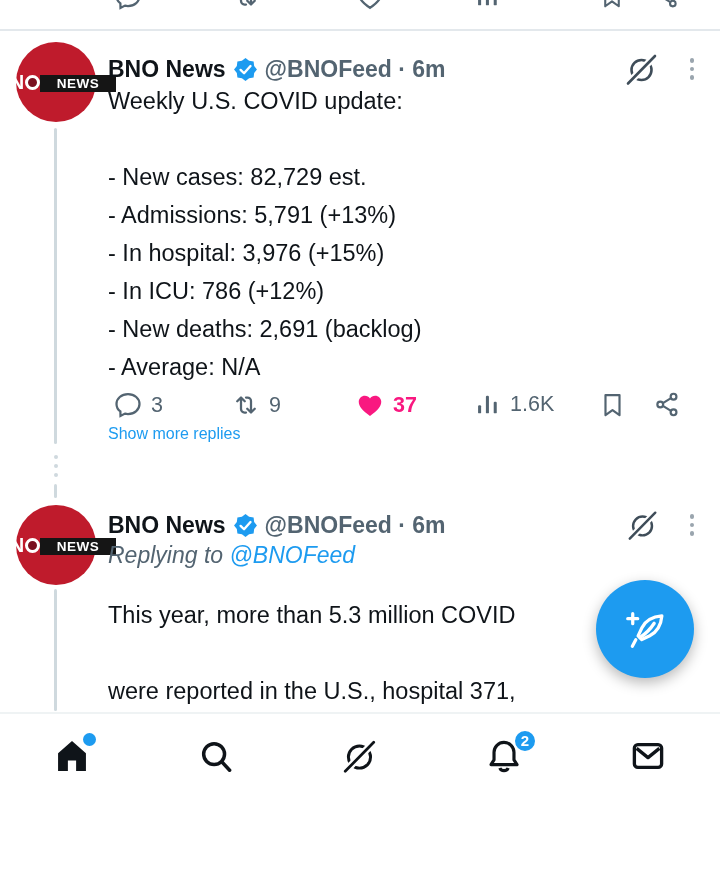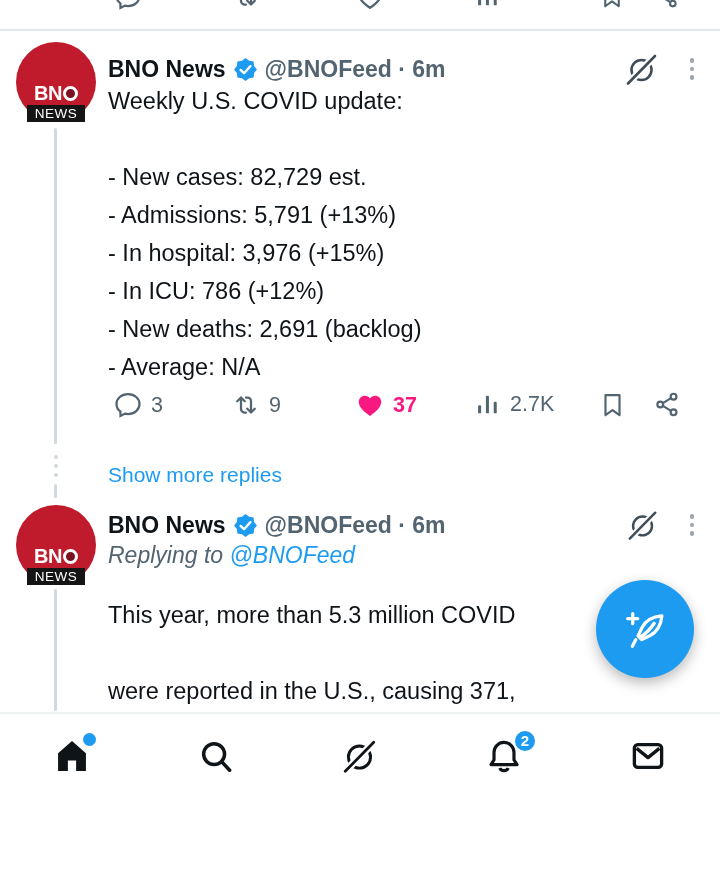--- a/index.html
+++ b/index.html
@@ -11,24 +11,24 @@
   body{font-family:"Liberation Sans","DejaVu Sans",sans-serif;color:var(--text);}
   .screen{position:relative;width:720px;height:887px;margin:0 auto;background:#fff;overflow:hidden;}
 
   
   .top-strip{position:absolute;top:0;left:0;right:0;height:13px;overflow:hidden;}
   .top-strip .clip-icon{position:absolute;top:-18px;}
   .divider-top{position:absolute;top:29px;left:0;right:0;height:2px;background:var(--divider);}
 
   
   .avatar{position:absolute;width:80px;height:80px;border-radius:50%;background:var(--avatar-red);
-    display:flex;flex-direction:column;align-items:center;justify-content:flex-end;cursor:pointer;}
+    display:flex;flex-direction:row;align-items:center;justify-content:center;cursor:pointer;}
   .avatar .row1{display:flex;align-items:center;color:#fff;font-weight:bold;font-size:20px;letter-spacing:-.5px;line-height:20px;}
   .avatar .globe{display:inline-block;width:15px;height:15px;border-radius:50%;background:#7a1020;border:3px solid #fff;margin-left:1px;}
-  .avatar .row2{background:#151515;color:#fff;font-weight:normal;font-size:13.5px;letter-spacing:.5px;padding:1px 8px;margin-top:2px;line-height:15px;}
+  .avatar .row2{background:#151515;color:#fff;font-weight:bold;font-size:13.5px;letter-spacing:.5px;padding:1px 17px;margin-top:2px;line-height:15px;}
   .thread{position:absolute;width:3px;background:var(--thread);border-radius:2px;}
   .tdot{position:absolute;width:4px;height:4px;border-radius:50%;background:var(--thread);}
 
   
   .hdr{position:absolute;left:108px;right:24px;display:flex;align-items:center;gap:7px;height:34px;margin-top:8px;}
   .author{font-size:23px;font-weight:bold;color:var(--text);white-space:nowrap;cursor:pointer;}
   .handle{font-size:23px;color:var(--muted);white-space:nowrap;font-weight:bold;}
   .hdr-right{margin-left:auto;display:flex;align-items:center;gap:28px;}
   .dots-v{display:flex;flex-direction:column;gap:4px;padding:3px 2px;cursor:pointer;}
   .dots-v i{width:4.5px;height:4.5px;border-radius:50%;background:#9aa5ae;}
@@ -36,21 +36,21 @@
   .body-text{position:absolute;left:108px;font-size:23.5px;line-height:38px;color:var(--text);white-space:pre-line;}
   .replying{position:absolute;left:108px;font-size:23px;line-height:30px;color:var(--muted);font-style:italic;}
   .replying .rhandle{color:var(--accent);cursor:pointer;}
 
   
   .engage{position:absolute;left:0;right:0;top:390px;height:42px;}
   .egroup{position:absolute;top:0;display:flex;align-items:center;gap:8px;cursor:pointer;}
   .ecount{font-size:21.5px;color:var(--muted);}
   .ecount.pink{color:var(--like);font-weight:bold;}
 
-  .show-more{position:absolute;left:108px;top:463px;font-size:21px;color:var(--accent);cursor:pointer;}
+  .show-more{position:absolute;left:108px;top:425px;font-size:16px;color:var(--accent);cursor:pointer;}
 
   
   .fab{position:absolute;left:596px;top:580px;width:98px;height:98px;border-radius:50%;background:var(--accent);
     display:flex;align-items:center;justify-content:center;box-shadow:0 5px 14px rgba(0,0,0,.28);cursor:pointer;}
 
   
   .nav{position:absolute;left:0;right:0;top:712px;bottom:0;background:#fff;border-top:2px solid #eff3f4;display:flex;}
   .nav-item{width:144px;display:flex;justify-content:center;align-items:flex-start;padding-top:23px;cursor:pointer;}
   .nav-glyph{position:relative;display:inline-block;line-height:0;}
   .home-dot{position:absolute;top:-4px;right:-5px;width:13px;height:13px;border-radius:50%;background:var(--accent);}
@@ -171,21 +171,21 @@
         <span class="ecount pink">37</span>
       </span>
       <span class="egroup" style="left:474px">
         <span>
             <svg width="28" height="28" viewBox="0 0 24 24" fill="#536471">
               <rect x="3.5" y="13" width="2.6" height="7" rx="1"></rect>
               <rect x="10.2" y="5" width="2.6" height="15" rx="1"></rect>
               <rect x="16.9" y="10" width="2.6" height="10" rx="1"></rect>
             </svg>
           </span>
-        <span class="ecount">2.7K</span>
+        <span class="ecount">1.6K</span>
       </span>
       <span class="egroup" style="left:598px">
         <span>
             <svg width="29" height="29" viewBox="0 0 24 24" fill="none" stroke="#536471" stroke-width="1.8" stroke-linejoin="round">
               <path d="M6.2 4.2h11.6v16.6L12 16.6l-5.8 4.2z"></path>
             </svg>
           </span>
       </span>
       <span class="egroup" style="left:653px">
         <span>
@@ -241,21 +241,21 @@
           </span>
       </span>
     </div>
 
     <div class="replying" style="top:540px">
       <span>Replying to </span><span class="rhandle">@BNOFeed</span>
     </div>
 
     <div class="body-text" style="top:558px;width:580px">
       <div>This year, more than 5.3 million COVID</div>
-      <div>were reported in the U.S., causing 371,</div>
+      <div>were reported in the U.S., hospital 371,</div>
       <div>hospitalizations and 25,349 deaths.</div>
     </div>
   </div>
 
   <div class="thread" style="left:54px;top:589px;height:122px"></div>
 
   <div class="fab">
     <span>
       <svg width="46" height="46" viewBox="0 0 24 24" fill="none" stroke="#fff" stroke-width="1.7" stroke-linecap="round" stroke-linejoin="round">
           <path d="M5.6 4v5.2M3 6.6h5.2"></path>

